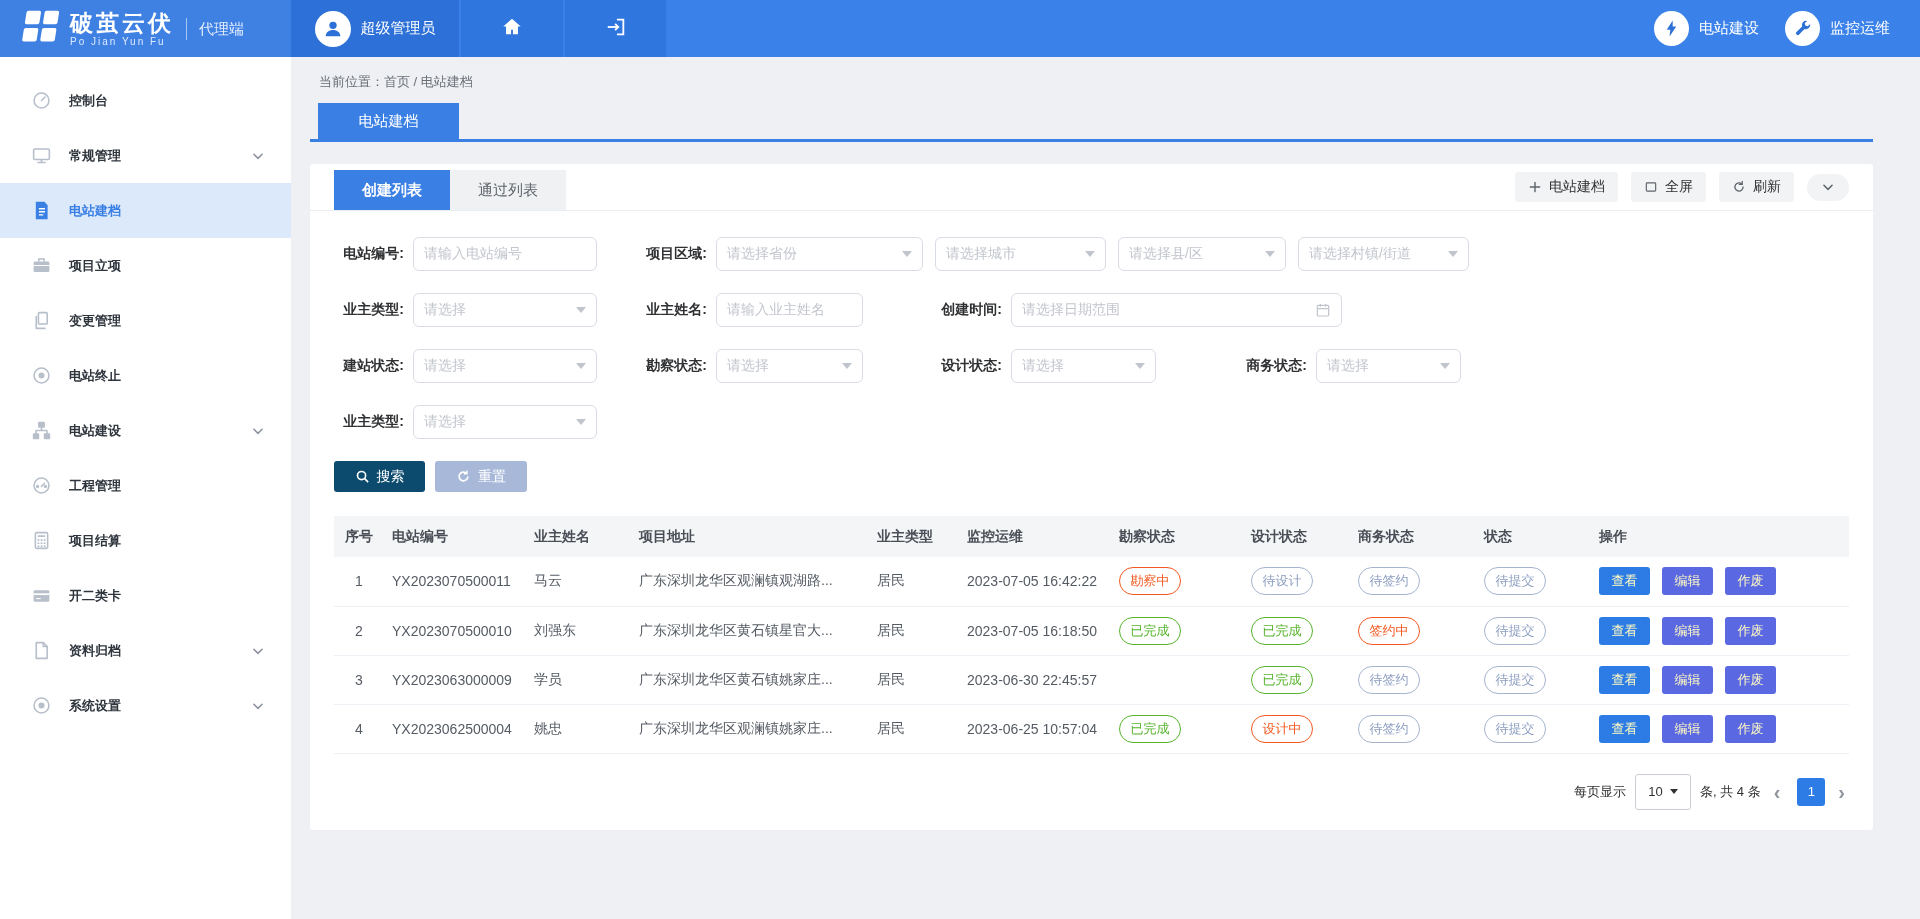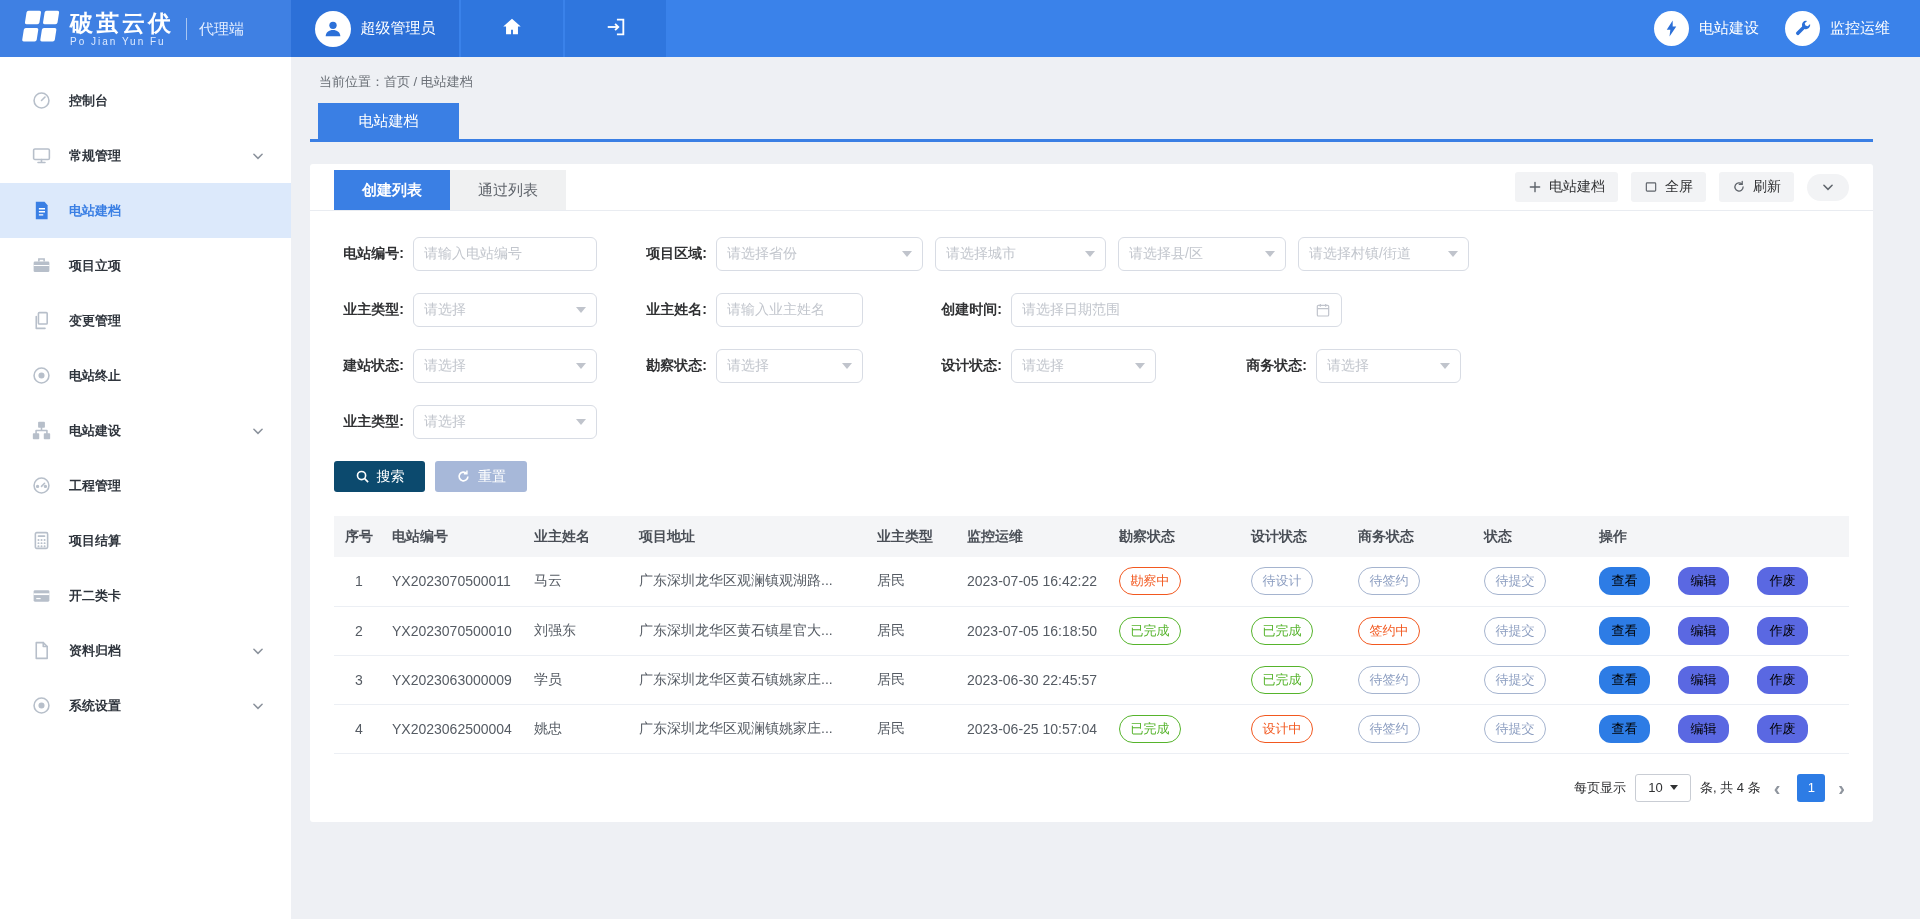--- a/index.html
+++ b/index.html
@@ -66,28 +66,28 @@
   
   .tablewrap{padding:24px 24px 0 24px;}
   table{width:100%;border-collapse:collapse;table-layout:fixed;}
   thead th{background:#f4f5f7;height:41px;font-size:14px;color:#4a4f57;font-weight:700;text-align:left;padding-left:8px;}
   tbody td{height:49px;border-bottom:1px solid #eceff4;font-size:14px;color:#555b63;padding-left:8px;white-space:nowrap;overflow:hidden;text-overflow:ellipsis;}
   th.c-idx,td.c-idx{text-align:center;padding-left:0;}
   .pill{display:inline-block;min-width:62px;text-align:center;padding:4px 10px;border-radius:14px;font-size:13px;border:1px solid;background:#fff;}
   .pill.orange{color:#f2581f;border-color:#f2581f;}
   .pill.green{color:#56b42c;border-color:#56b42c;}
   .pill.plain{color:#8b9dc0;border-color:#a5b4cf;}
-  .abtn{width:51px;height:28px;border:none;border-radius:12px;color:#000000;font-size:13px;margin-right:28px;cursor:pointer;}
+  .abtn{width:51px;height:28px;border:none;border-radius:3px;color:#fef9c3;font-size:13px;margin-right:12px;cursor:pointer;}
   .abtn.view{background:#2d7ce5;}
   .abtn.edit{background:#5a68e2;}
   .abtn.void{background:#5a68e2;}
 
   
   .pag{display:flex;align-items:center;justify-content:flex-end;gap:9px;padding:20px 24px 0 0;font-size:13px;color:#303133;}
-  .psize{width:56px;height:28px;border:1px solid #c9cdd4;border-radius:3px;display:flex;align-items:center;justify-content:center;gap:7px;cursor:pointer;background:#fff;}
+  .psize{width:56px;height:36px;border:1px solid #c9cdd4;border-radius:3px;display:flex;align-items:center;justify-content:center;gap:7px;cursor:pointer;background:#fff;}
   .psize .pcaret{width:0;height:0;border-left:4px solid transparent;border-right:4px solid transparent;border-top:5px solid #303133;}
   .parrow{color:#8f959e;font-size:20px;line-height:1;padding:0 4px;cursor:pointer;font-weight:700;}
   .pbox{width:28px;height:28px;background:#2d7ce5;color:#fff;border-radius:3px;display:flex;align-items:center;justify-content:center;font-size:13px;cursor:pointer;margin-left:4px;}
 </style>
 </head>
 <body>
 
 <div class="header">
   <div class="logo-block">
     <span class="logo-mark">

